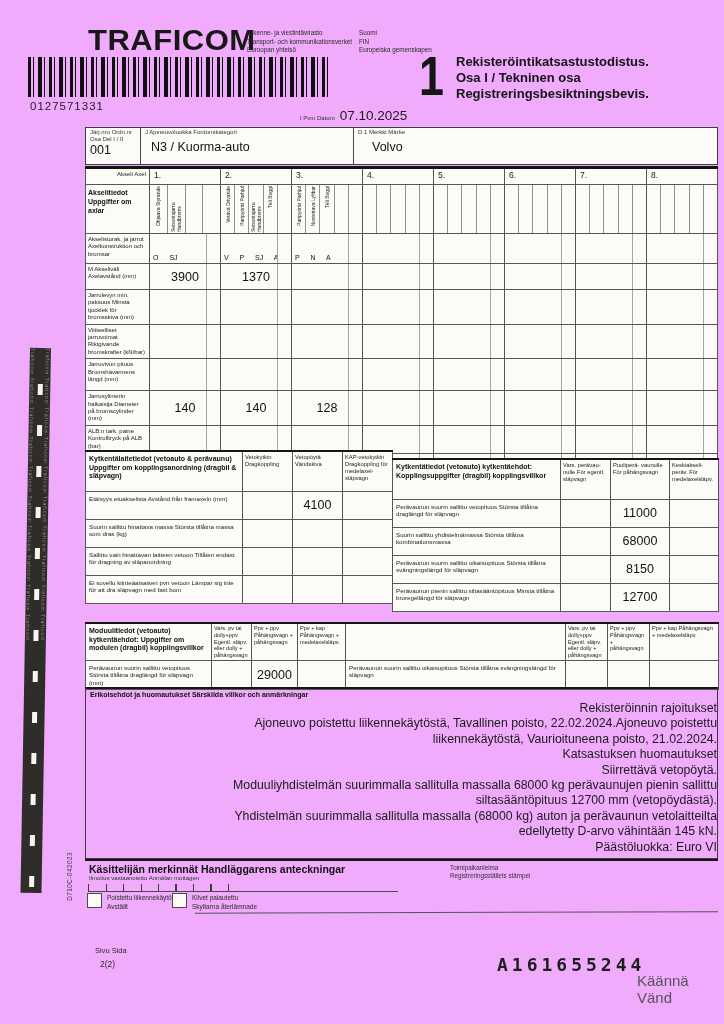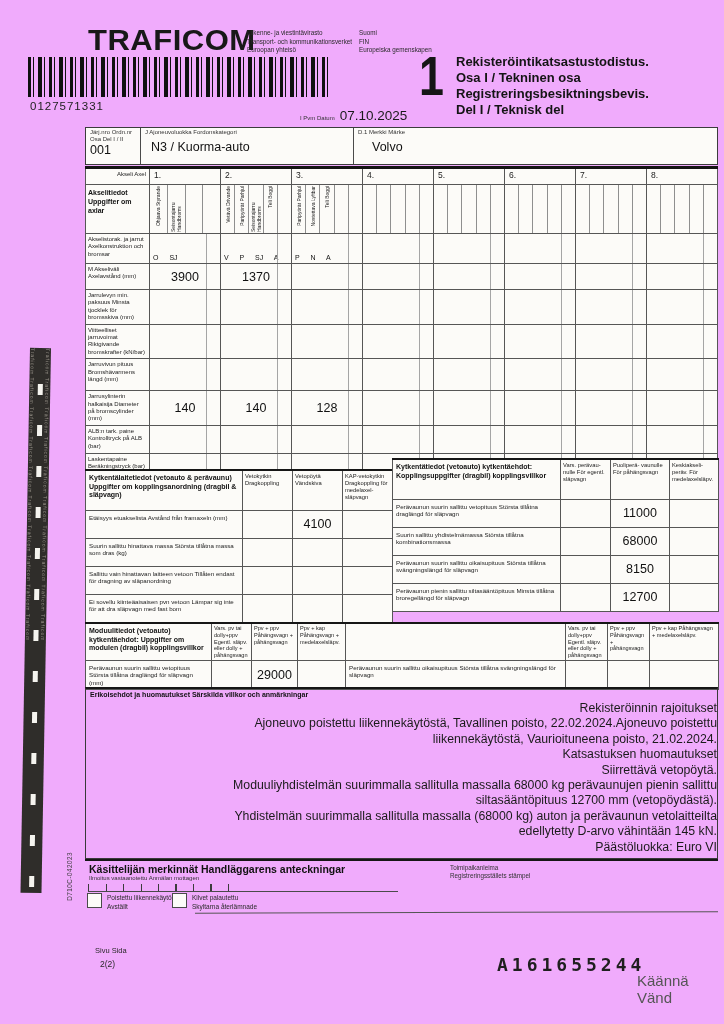--- a/index.html
+++ b/index.html
@@ -56,21 +56,21 @@
       vertical-align:bottom;padding:0 0 2px 3px;}
   
   .cpl td{border:1px solid #565656;box-sizing:border-box;position:relative;vertical-align:top;}
   .cpl{border:1.5px solid #2f2f2f;border-top:2.5px solid #161616;}
   .cpl .hd{font-size:7px;font-weight:bold;line-height:8.6px;padding:3px;color:#111;}
   .cpl .ch{font-size:5.8px;line-height:7px;padding:2px 2px;color:#222;}
   .cpl .lbl{font-size:6.2px;line-height:7.4px;padding:3px 3px;color:#222;}
   .cpl .val{font-size:12.5px;text-align:center;vertical-align:middle;color:#111;}
   .cpl thead tr{height:40px;}
   .cpl tbody tr{height:28px;}
-  .cpl-left{position:absolute;left:85px;top:469px;width:307px;}
+  .cpl-left{position:absolute;left:85px;top:450px;width:307px;}
   .cpl-right{position:absolute;left:392px;top:458px;width:326px;}
   
   .mod{position:absolute;left:85px;top:622px;width:633px;border:1.5px solid #2f2f2f;border-top:2.5px solid #161616;}
   .mod td{border:1px solid #565656;box-sizing:border-box;vertical-align:top;}
   .mod .hd{font-size:7px;font-weight:bold;line-height:8.6px;padding:3px;color:#111;}
   .mod .ch{font-size:5.6px;line-height:6.8px;padding:1px 2px;color:#222;}
   .mod .lbl{font-size:6.2px;line-height:7.4px;padding:3px;color:#222;}
   .mod .val{font-size:12.5px;text-align:center;vertical-align:middle;color:#111;}
   .mod thead tr{height:36px;}
   .mod tbody tr{height:24px;}
@@ -131,21 +131,20 @@
         <span>Europeiska gemenskapen</span>
       </div>
   </div>
   <div class="barcode"></div>
   <div class="barcode-num">0127571331</div>
   <div class="part-one">1</div>
   <div class="doc-title">
     <div>Rekisteröintikatsastustodistus.</div>
     <div>Osa I / Tekninen osa</div>
     <div>Registreringsbesiktningsbevis.</div>
-    <div>Del I / Teknisk del</div>
   </div>
   <div class="date-row">
     <span class="lab">I Pvm Datum</span>
     <span class="val">07.10.2025</span>
   </div>
 
   <div class="idrow">
     <div class="idcell" style="width:55px">
       <div class="lab">Järj.nro Ordn.nr</div>
       <div class="lab">Osa Del I / II</div>

